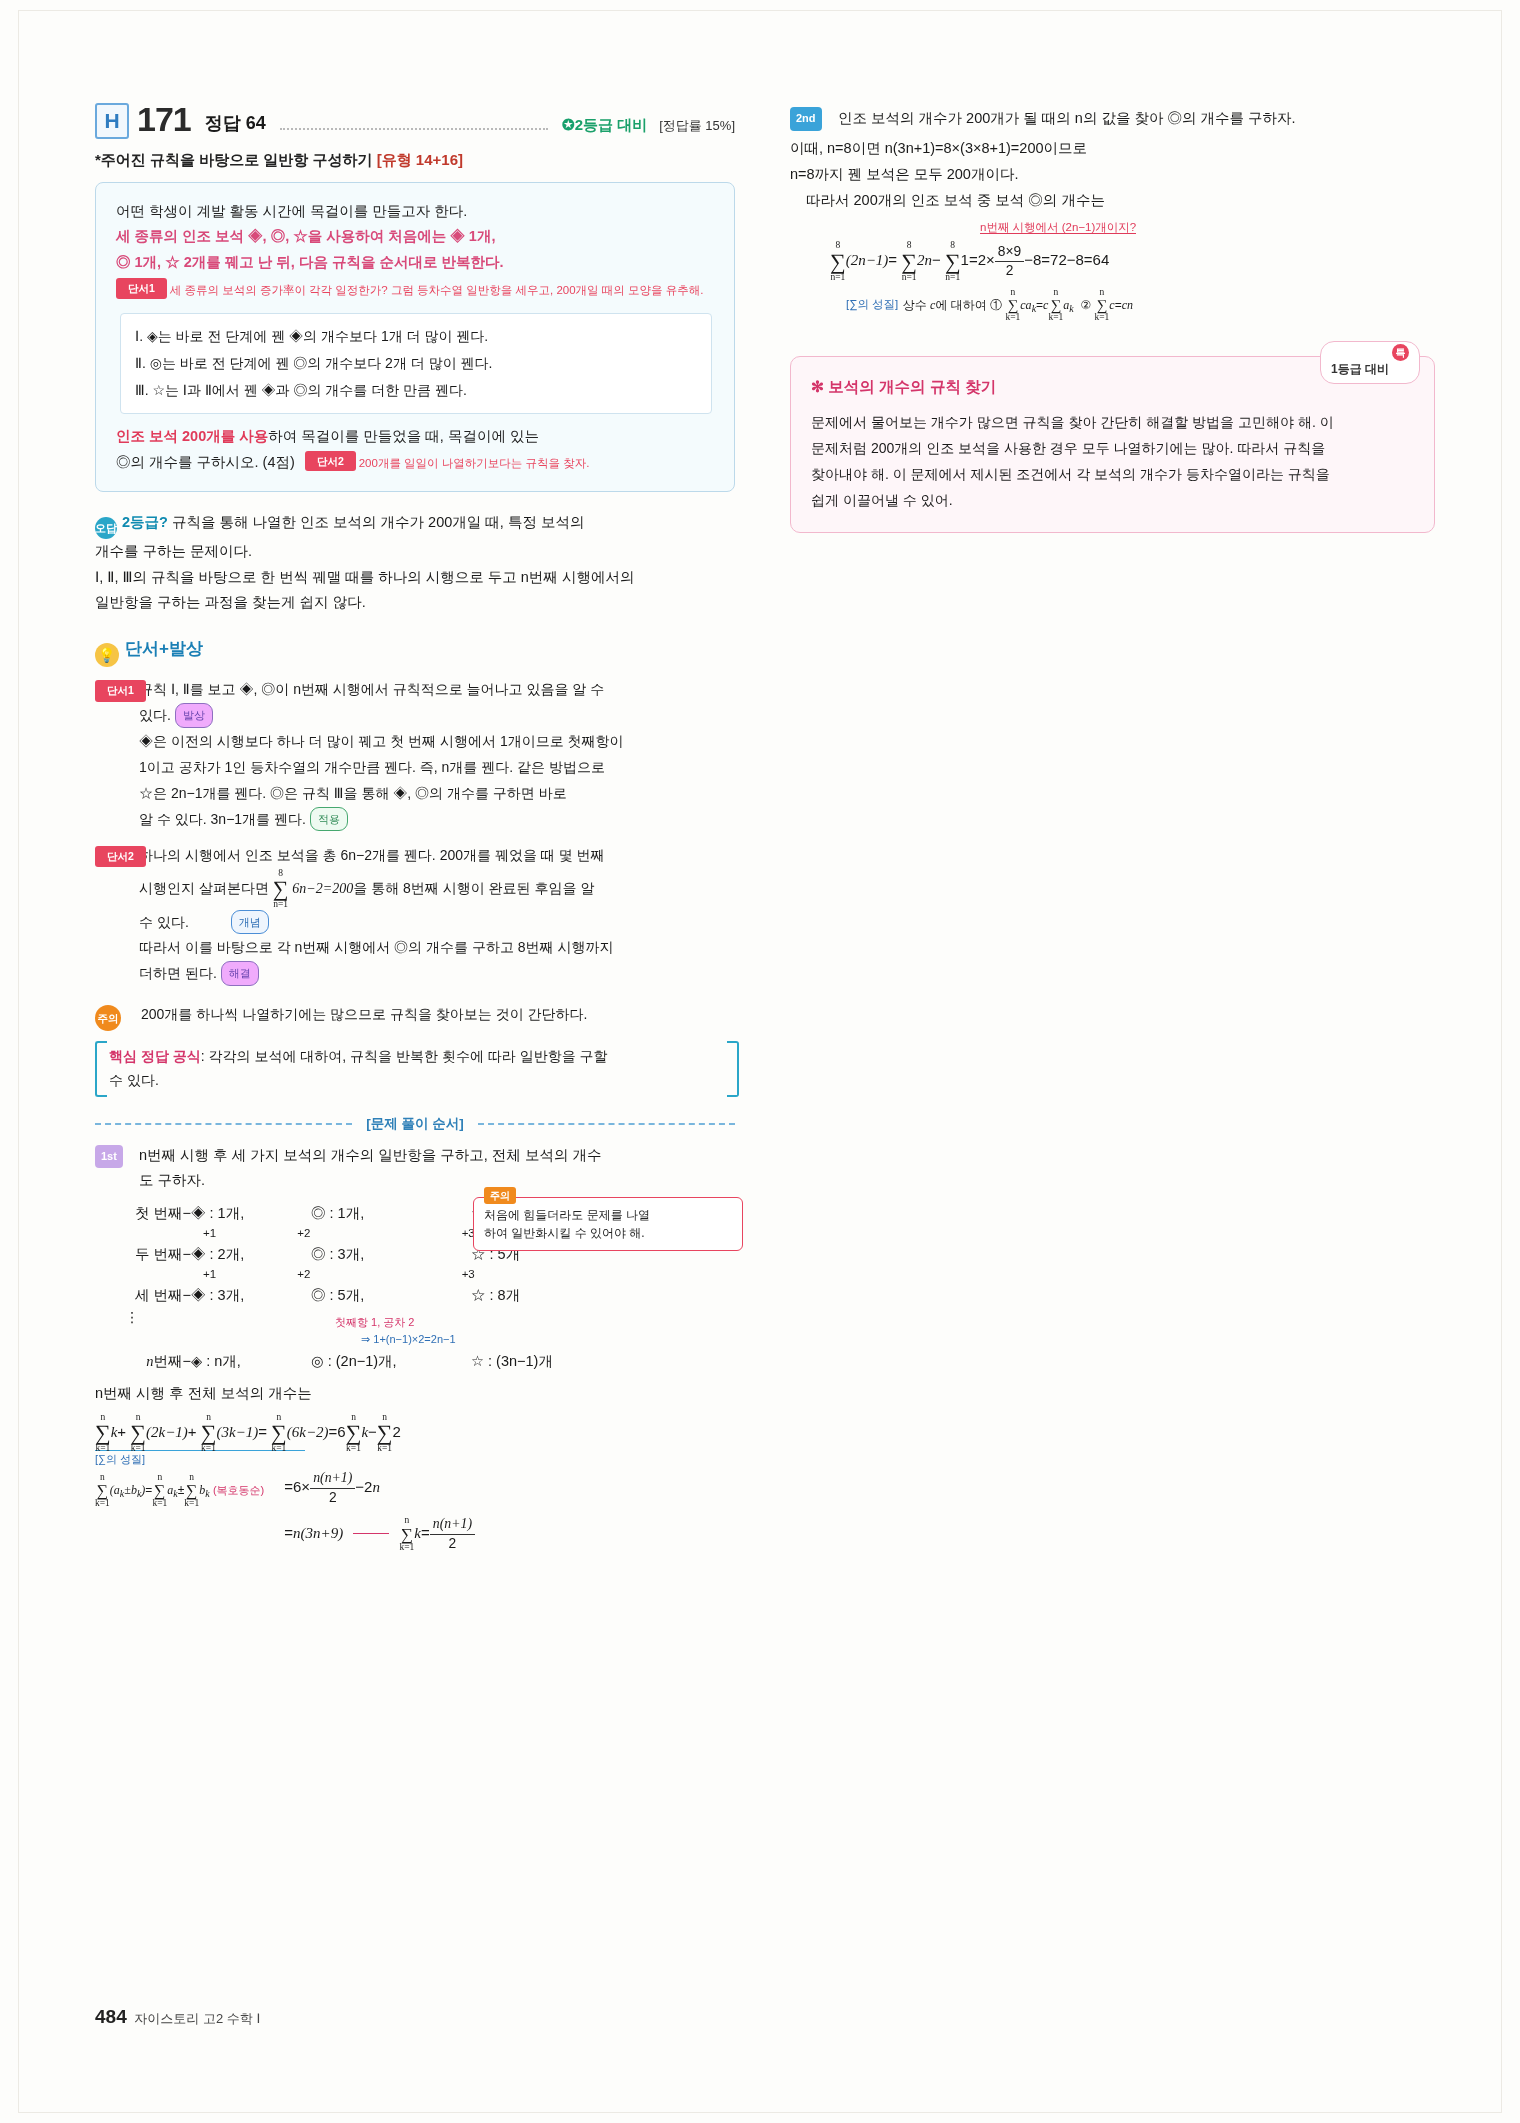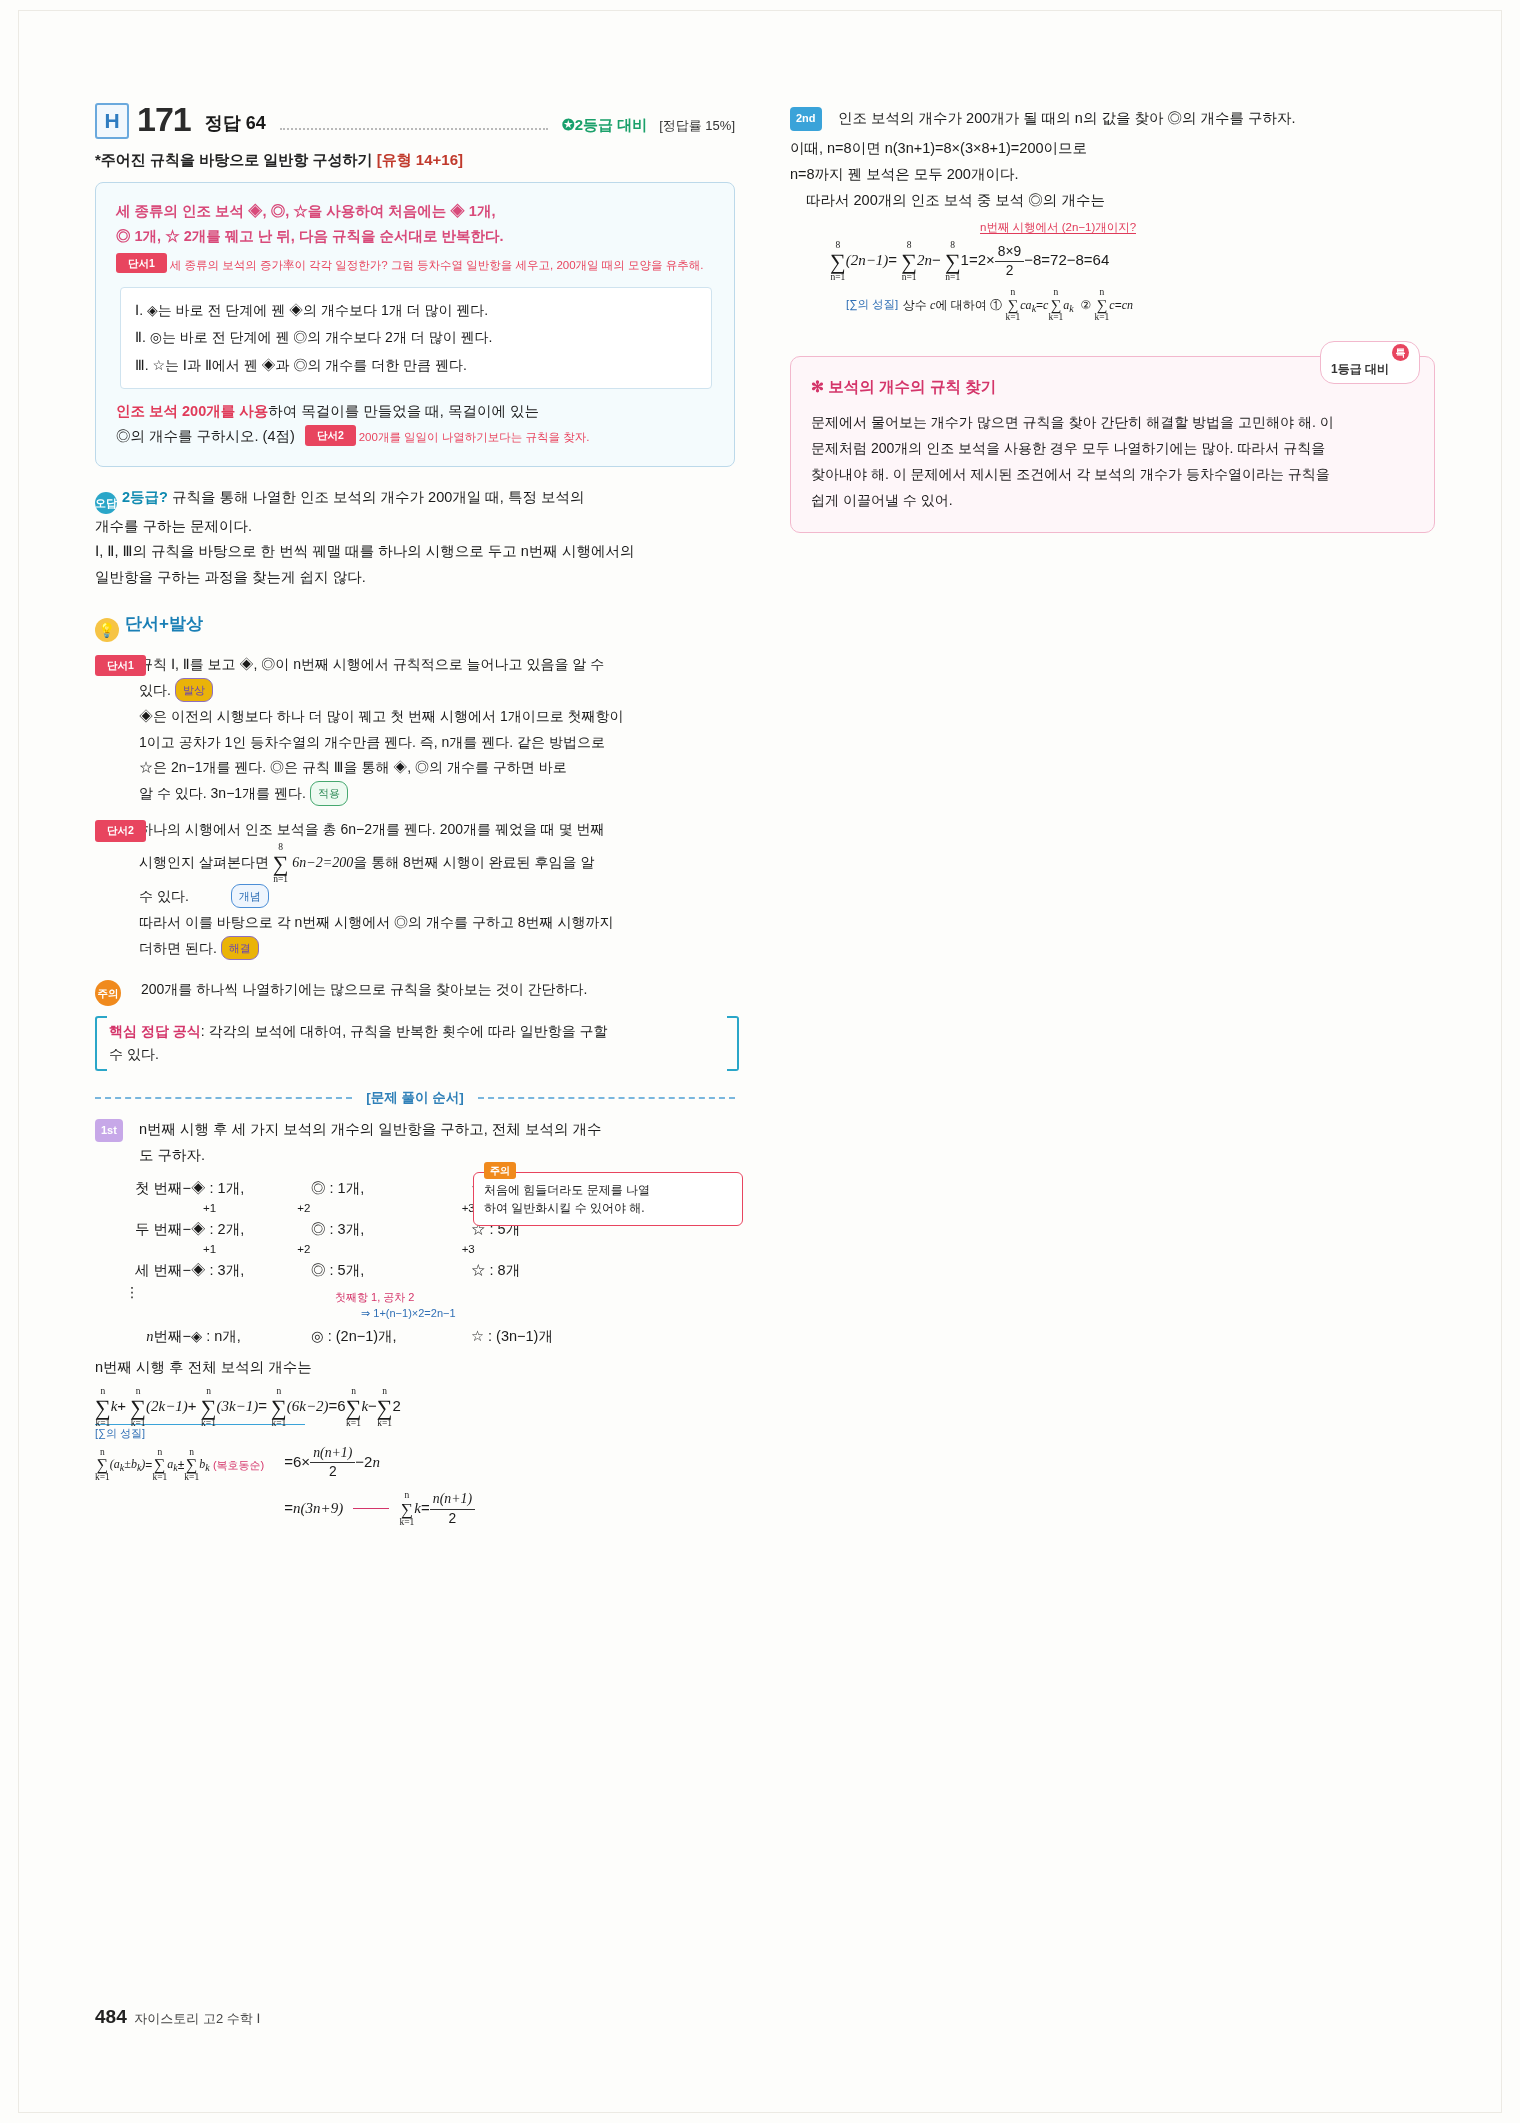--- a/index.html
+++ b/index.html
@@ -74,21 +74,21 @@
     display:inline-block; width:24px; height:24px; border-radius:50%;
     background:#f6c445; color:#fff; font-size:14px; text-align:center; line-height:24px;
     vertical-align:-6px; margin-right:6px;
   }
   .idea-title { font-size:17px; font-weight:bold; color:#1a7fb5; }
 
   .clue-block { margin-top:10px; font-size:14px; line-height:1.85; }
   .tagline { position:relative; }
   .tagline .tag-red { position:absolute; left:0; top:3px; }
   .pill {
-    display:inline-block; border:1px solid #8e6fc0; color:#6b46b0; background:#eab308;
+    display:inline-block; border:1px solid #8e6fc0; color:#6b46b0; background:#f0abfc;
     border-radius:9px; font-size:11px; padding:1px 7px; margin-left:4px; vertical-align:1px;
   }
   .pill.blue { border-color:#4b8ed6; color:#2f6fb5; background:#eef5fd;margin-left:42px; }
   .pill.green { border-color:#46a86f; color:#2f8a56; background:#eefaf1; }
 
   .warn { margin-top:16px; font-size:14px; position:relative; padding-left:46px; line-height:1.7;}
   .warn .tag-orange {
     position:absolute; left:0; top:2px;
     background:#f08a1d; color:#fff; font-size:10.5px; font-weight:bold;
     border-radius:50%; width:26px; height:26px; line-height:26px; text-align:center;
@@ -193,20 +193,21 @@
       <div class="grade"><span class="star">✪</span><span>2등급 대비</span></div>
       <div class="rate">[정답률 15%]</div>
     </div>
 
     <div class="topic">
       <span>*주어진 규칙을 바탕으로 일반항 구성하기</span>
       <span class="type">[유형 14+16]</span>
     </div>
 
     <div class="prob-box">
+      <div class="l1">어떤 학생이 계발 활동 시간에 목걸이를 만들고자 한다.</div>
       <div class="l2">세 종류의 인조 보석 ◈, ◎, ☆을 사용하여 처음에는 ◈ 1개,</div>
       <div class="l3">◎ 1개, ☆ 2개를 꿰고 난 뒤, 다음 규칙을 순서대로 반복한다.</div>
       <div style="margin-top:2px;">
         <span class="tag-red">단서1</span><span class="clue-note" style="display:inline;">세 종류의 보석의 증가率이 각각 일정한가? 그럼 등차수열 일반항을 세우고, 200개일 때의 모양을 유추해.</span>
       </div>
 
       <div class="rules">
         <div>Ⅰ. ◈는 바로 전 단계에 꿴 ◈의 개수보다 1개 더 많이 꿴다.</div>
         <div>Ⅱ. ◎는 바로 전 단계에 꿴 ◎의 개수보다 2개 더 많이 꿴다.</div>
         <div>Ⅲ. ☆는 Ⅰ과 Ⅱ에서 꿴 ◈과 ◎의 개수를 더한 만큼 꿴다.</div>

